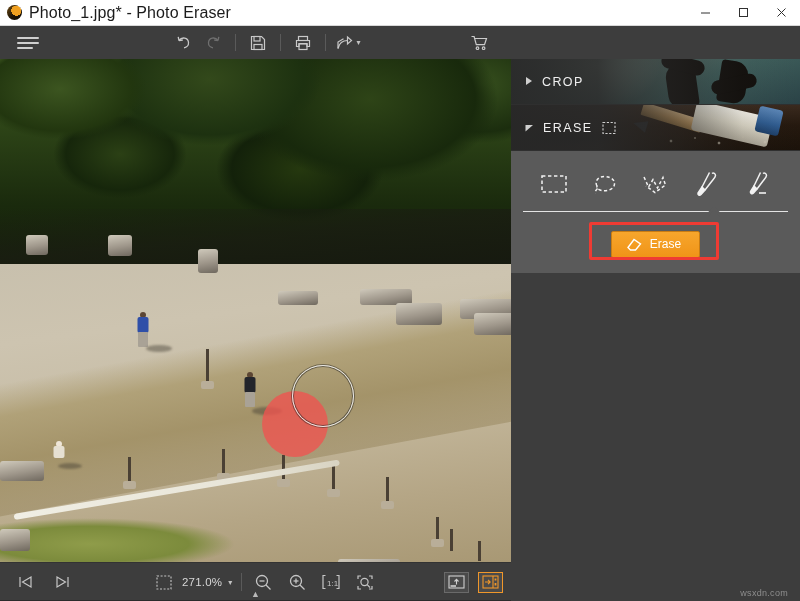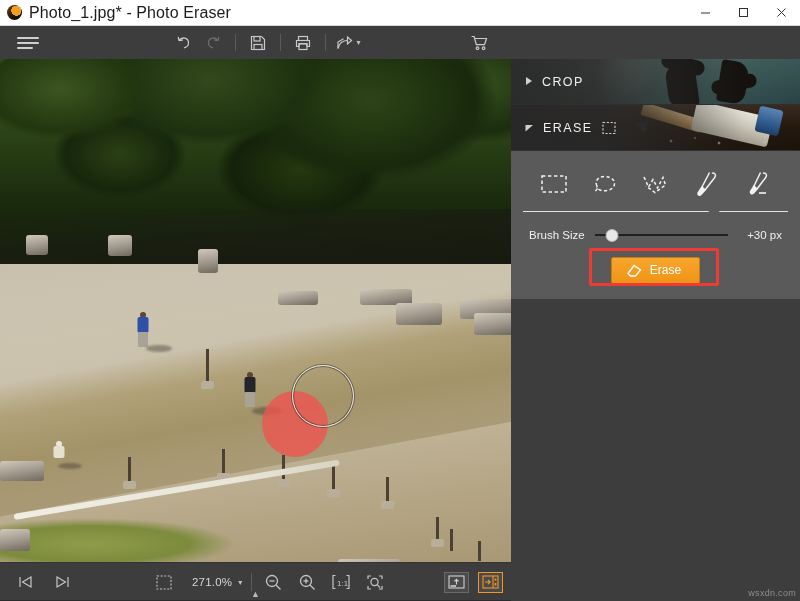--- a/index.html
+++ b/index.html
@@ -164,21 +164,21 @@
   .bb-nav { display: flex; align-items: center; margin-left: 14px; gap: 12px; }
   .bb-btn {
     width: 24px; height: 24px;
     display: flex; align-items: center; justify-content: center;
     color: #c6c6c6;
   }
   .bb-center {
     position: absolute; left: 152px; top: 0; height: 38px;
     display: flex; align-items: center;
   }
-  .zoom-val { font-size: 11.5px; color: #d7d7d7; margin-left: 16px; letter-spacing: .2px; }
+  .zoom-val { font-size: 11.5px; color: #d7d7d7; margin-left: 6px; letter-spacing: .2px; }
   .zoom-caret { margin-left: 6px; color: #c2c2c2; }
   .bb-sep { width: 1px; height: 18px; background: #5a5a5a; margin: 0 9px; }
   .bb-zoomgrp { display: flex; align-items: center; gap: 10px; }
   .bb-right { position: absolute; right: 8px; top: 0; height: 38px; display: flex; align-items: center; gap: 9px; }
   .panel-toggle {
     width: 25px; height: 21px;
     display: flex; align-items: center; justify-content: center;
     border: 1px solid #6a6a6a; background: #4a4a4a; color: #d0d0d0;
   }
   .panel-toggle.active { border-color: #f0972a; background: #4a4a4a; color: #f0972a; }
@@ -351,21 +351,21 @@
     position: absolute;
     left: 78px; top: -7px; width: 130px; height: 38px;
     border: 3px solid #ef3b33;
     border-radius: 2px;
     pointer-events: none;
   }
 
   .panel-fill { flex: 1; background: #3d3d3d; }
 
   .watermark {
-    position: absolute; right: 4px; bottom: 3px;
+    position: absolute; right: 12px; bottom: 3px;
     font-size: 9px; color: #8e8e8e; letter-spacing: .3px;
     z-index: 50;
   }
 </style>
 </head>
 <body>
 
 <div class="app">
 
   <div class="titlebar">
@@ -674,28 +674,20 @@
               <line x1="15" y1="23" x2="22" y2="23" stroke-width="1.6"></line>
             </svg>
           </div>
         </div>
 
         <div class="tool-underline">
           <span class="line"></span>
           <span class="notch"></span>
         </div>
 
-        <div class="brush-row">
-          <span class="brush-label">Brush Size</span>
-          <div class="slider">
-            <span class="track"></span>
-            <span class="knob" style="left: 13%;"></span>
-          </div>
-          <span class="brush-value">+30 px</span>
-        </div>
 
         <div class="erase-btn-row">
           <div class="erase-btn">
             <span style="display:flex;">
               <svg width="17" height="15" viewBox="0 0 17 15" fill="none" stroke="#ffffff" stroke-width="1.4">
                 <path d="M2 10.5 L8 2.5 L14.5 7 L9.5 13 L4.5 13 Z"></path>
               </svg>
             </span>
             <span>Erase</span>
           </div>

